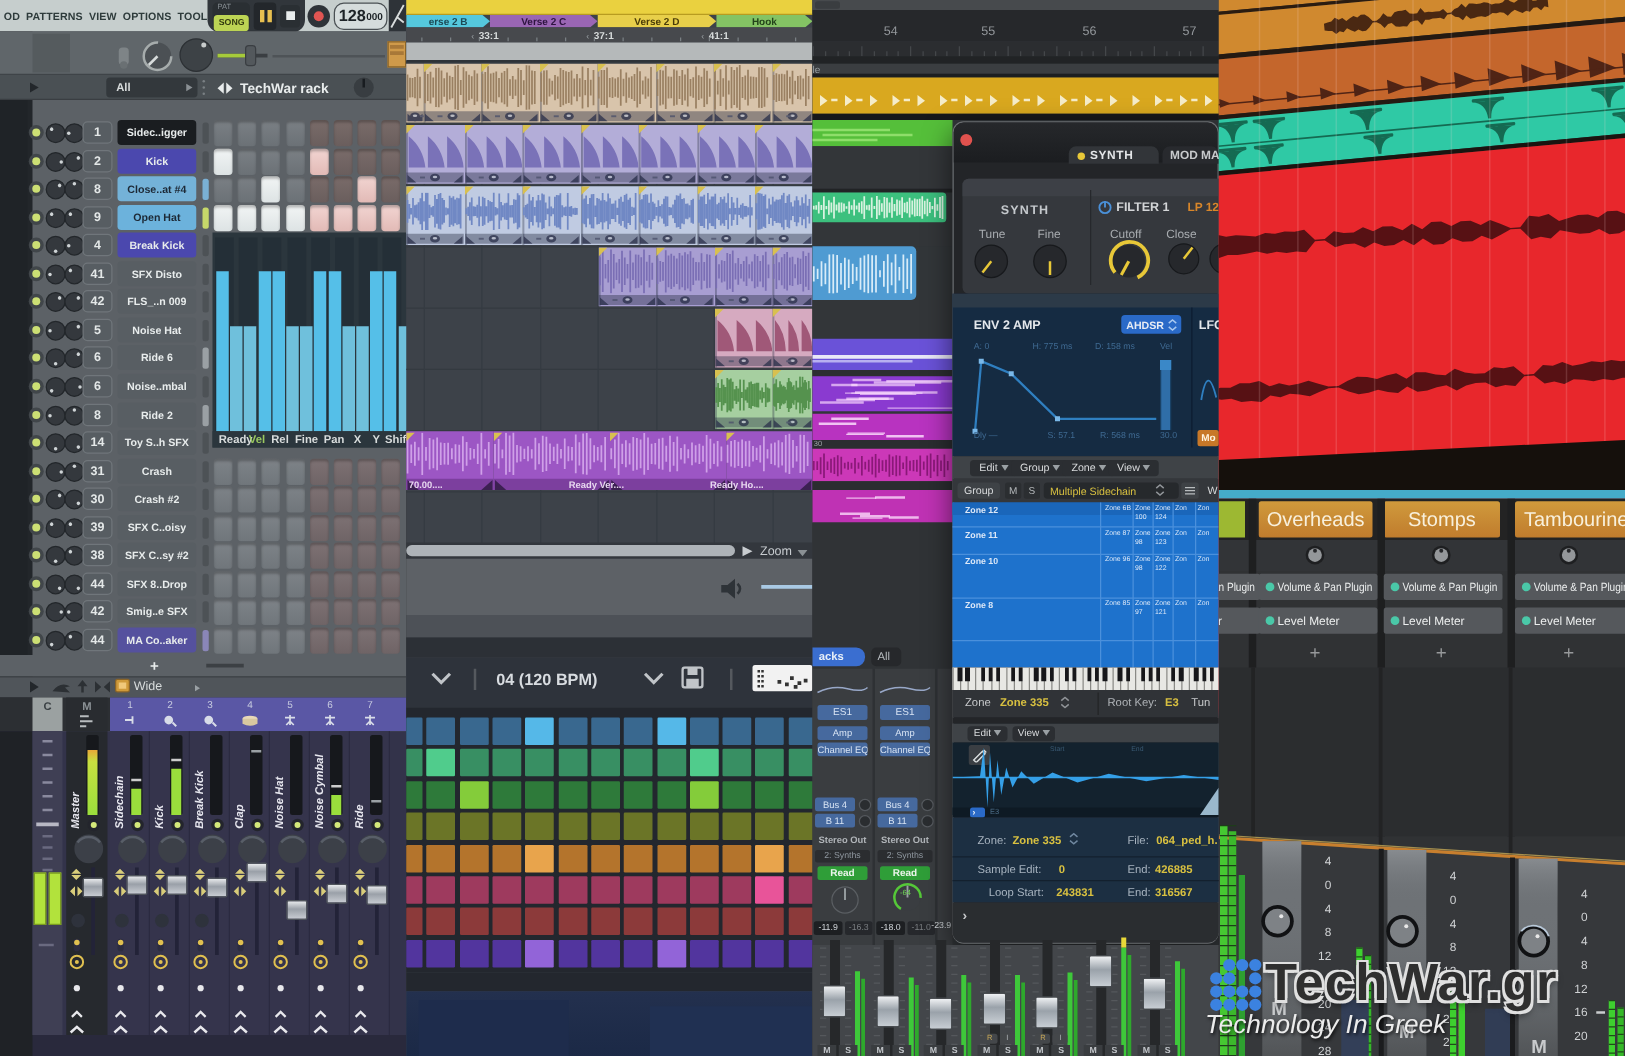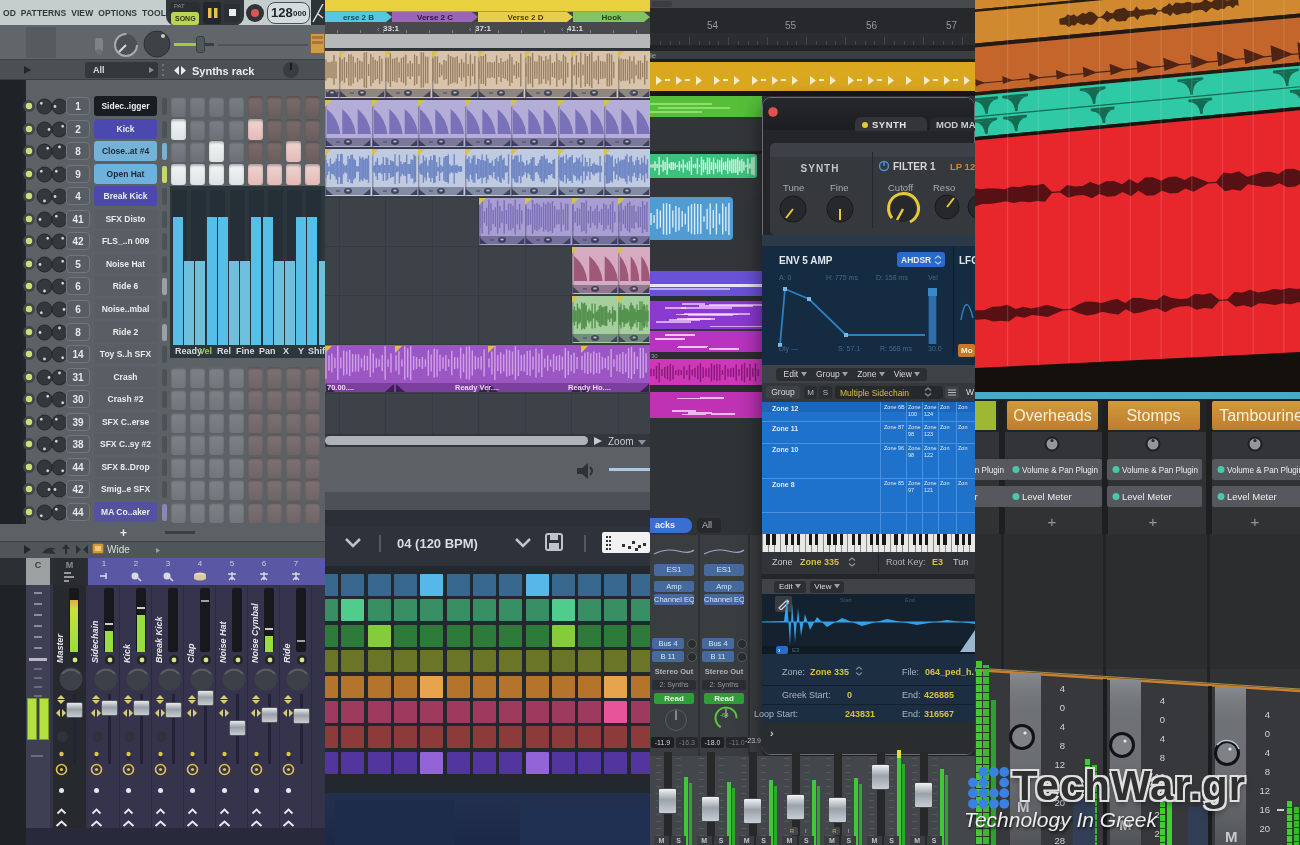--- a/index.html
+++ b/index.html
@@ -64,21 +64,21 @@
     </svg>
 <svg style="position:absolute;left:161px;top:63px;" width="4" height="14" viewBox="0 0 4 14">
       <circle cx="2" cy="2" r="1" fill="#7a8084"></circle>
       <circle cx="2" cy="7" r="1" fill="#7a8084"></circle>
       <circle cx="2" cy="12" r="1" fill="#7a8084"></circle>
     </svg>
 <svg style="position:absolute;left:172px;top:64px;" width="16" height="13" viewBox="0 0 16 13">
       <path d="M7 2 L2 6.5 L7 11 Z" fill="#e8ecec"></path>
       <path d="M9 2 L14 6.5 L9 11 Z" fill="#e8ecec"></path>
     </svg>
-<div style="position:absolute;left:192px;top:66px;font-size:11px;color:#e8ecec;white-space:nowrap;line-height:1;font-weight:bold">Synths rack</div>
+<div style="position:absolute;left:192px;top:66px;font-size:11px;color:#e8ecec;white-space:nowrap;line-height:1;font-weight:bold">TechWar rack</div>
 <svg style="position:absolute;left:280px;top:61px;" width="22" height="18" viewBox="0 0 22 18">
       <circle cx="11" cy="9" r="8" fill="#383d41"></circle>
       <path d="M11 9 L11 2" stroke="#181c20" stroke-width="2"></path>
     </svg>
 <svg style="position:absolute;left:22px;top:99.0px;" width="14" height="14" viewBox="0 0 14 14">
       <circle cx="7" cy="7" r="6" fill="#41464a"></circle>
       <circle cx="7" cy="7" r="3.2" fill="#ccdf74"></circle>
     </svg>
 <svg style="position:absolute;left:36px;top:98.0px;" width="17" height="17" viewBox="0 0 17 17">
       <circle cx="8.5" cy="8.5" r="7.5" fill="#34383d"></circle>
@@ -370,21 +370,21 @@
       <circle cx="8.5" cy="8.5" r="7.5" fill="#34383d"></circle>
       <circle cx="8.5" cy="8.5" r="7.5" fill="none" stroke="#23272b" stroke-width="1"></circle>
       <circle cx="8.5" cy="4" r="1.4" fill="#cfd4d6" transform="rotate(-45 8.5 8.5)"></circle>
     </svg>
 <svg style="position:absolute;left:51px;top:413.7px;" width="17" height="17" viewBox="0 0 17 17">
       <circle cx="8.5" cy="8.5" r="7.5" fill="#34383d"></circle>
       <circle cx="8.5" cy="8.5" r="7.5" fill="none" stroke="#23272b" stroke-width="1"></circle>
       <circle cx="8.5" cy="4" r="1.4" fill="#cfd4d6" transform="rotate(-45 8.5 8.5)"></circle>
     </svg>
 <div style="position:absolute;left:66px;top:412.7px;width:24px;height:18px;font-size:0;background:#575d62;border-radius:4px;border:1px solid #70767b;text-align:center;"><span style="font-size:10px;color:#e4e8e8;font-weight:bold;line-height:18px">39</span></div>
-<div style="position:absolute;left:94px;top:411.7px;width:63px;height:20px;font-size:0;background:#585e63;border-radius:3px;text-align:center;"><span style="font-size:8.5px;color:#e8ecec;font-weight:bold;line-height:20px">SFX C..erse</span></div>
+<div style="position:absolute;left:94px;top:411.7px;width:63px;height:20px;font-size:0;background:#585e63;border-radius:3px;text-align:center;"><span style="font-size:8.5px;color:#e8ecec;font-weight:bold;line-height:20px">SFX C..oisy</span></div>
 <div style="position:absolute;left:162px;top:413.7px;width:5px;height:17px;background:#4d5256;border-radius:2px"></div>
 <div style="position:absolute;left:171.0px;top:411.7px;width:15px;height:21px;background:linear-gradient(#7e8388,#70767b);border-radius:3px;box-shadow:inset 0 2px 2px rgba(0,0,0,0.25)"></div>
 <div style="position:absolute;left:190.2px;top:411.7px;width:15px;height:21px;background:linear-gradient(#7e8388,#70767b);border-radius:3px;box-shadow:inset 0 2px 2px rgba(0,0,0,0.25)"></div>
 <div style="position:absolute;left:209.4px;top:411.7px;width:15px;height:21px;background:linear-gradient(#7e8388,#70767b);border-radius:3px;box-shadow:inset 0 2px 2px rgba(0,0,0,0.25)"></div>
 <div style="position:absolute;left:228.6px;top:411.7px;width:15px;height:21px;background:linear-gradient(#7e8388,#70767b);border-radius:3px;box-shadow:inset 0 2px 2px rgba(0,0,0,0.25)"></div>
 <div style="position:absolute;left:247.8px;top:411.7px;width:15px;height:21px;background:linear-gradient(#7e7274,#6f6466);border-radius:3px;box-shadow:inset 0 2px 2px rgba(0,0,0,0.25)"></div>
 <div style="position:absolute;left:267.0px;top:411.7px;width:15px;height:21px;background:linear-gradient(#7e7274,#6f6466);border-radius:3px;box-shadow:inset 0 2px 2px rgba(0,0,0,0.25)"></div>
 <div style="position:absolute;left:286.2px;top:411.7px;width:15px;height:21px;background:linear-gradient(#7e7274,#6f6466);border-radius:3px;box-shadow:inset 0 2px 2px rgba(0,0,0,0.25)"></div>
 <div style="position:absolute;left:305.4px;top:411.7px;width:15px;height:21px;background:linear-gradient(#7e7274,#6f6466);border-radius:3px;box-shadow:inset 0 2px 2px rgba(0,0,0,0.25)"></div>
 <svg style="position:absolute;left:22px;top:437.2px;" width="14" height="14" viewBox="0 0 14 14">
@@ -1914,36 +1914,36 @@
       <path d="M15 15 L15 26" stroke="#e8c838" stroke-width="2"></path>
     </svg>
 <div style="position:absolute;left:872px;top:152px;width:1px;height:76px;background:#26282c"></div>
 <svg style="position:absolute;left:878px;top:160px;" width="12" height="12" viewBox="0 0 12 12">
       <circle cx="6" cy="6" r="4.5" fill="none" stroke="#4a90d8" stroke-width="1.5"></circle>
       <path d="M6 1 V6" stroke="#4a90d8" stroke-width="1.5"></path>
     </svg>
 <div style="position:absolute;left:893px;top:162px;font-size:10px;color:#d4d6d8;white-space:nowrap;line-height:1;font-weight:bold">FILTER 1</div>
 <div style="position:absolute;left:950px;top:162px;font-size:9.5px;color:#d8862a;white-space:nowrap;line-height:1;font-weight:bold">LP 12dB</div>
 <div style="position:absolute;left:888px;top:183px;font-size:9.5px;color:#a8acb0;white-space:nowrap;line-height:1;">Cutoff</div>
-<div style="position:absolute;left:933px;top:183px;font-size:9.5px;color:#a8acb0;white-space:nowrap;line-height:1;">Reso</div>
+<div style="position:absolute;left:933px;top:183px;font-size:9.5px;color:#a8acb0;white-space:nowrap;line-height:1;">Close</div>
 <svg style="position:absolute;left:884px;top:190px;" width="38" height="38" viewBox="0 0 38 38">
       <circle cx="19" cy="19" r="13" fill="#26282c"></circle>
       <path d="M8 28 A15 15 0 1 1 26 32" stroke="#e8c838" stroke-width="3" fill="none"></path>
       <path d="M19 19 L13 30" stroke="#e8c838" stroke-width="2.5"></path>
     </svg>
 <svg style="position:absolute;left:933px;top:193px;" width="32" height="32" viewBox="0 0 32 32">
       <circle cx="14" cy="14" r="12" fill="#26282c" stroke="#17191c"></circle>
       <path d="M14 14 L21 5" stroke="#e8c838" stroke-width="2"></path>
     </svg>
 <svg style="position:absolute;left:966px;top:193px;" width="9" height="32" viewBox="0 0 9 32">
       <circle cx="14" cy="14" r="12" fill="#26282c" stroke="#17191c"></circle>
     </svg>
 <div style="position:absolute;left:762px;top:235px;width:213px;height:130px;background:#152b42"></div>
 <div style="position:absolute;left:762px;top:235px;width:213px;height:11px;background:#2c3a48"></div>
-<div style="position:absolute;left:779px;top:256px;font-size:10px;color:#e4e8ec;white-space:nowrap;line-height:1;font-weight:bold">ENV 5 AMP</div>
+<div style="position:absolute;left:779px;top:256px;font-size:10px;color:#e4e8ec;white-space:nowrap;line-height:1;font-weight:bold">ENV 2 AMP</div>
 <div style="position:absolute;left:897px;top:252px;width:48px;height:15px;background:#2a6ac8;border-radius:3px"></div>
 <div style="position:absolute;left:901px;top:256px;font-size:8.5px;color:#e8ecf4;white-space:nowrap;line-height:1;font-weight:bold">AHDSR</div>
 <svg style="position:absolute;left:934px;top:255px;" width="8" height="10" viewBox="0 0 8 10">
       <path d="M1 3.5 L4 1 L7 3.5 M1 6.5 L4 9 L7 6.5" stroke="#a8c8f0" stroke-width="1.2" fill="none"></path>
     </svg>
 <div style="position:absolute;left:953px;top:246px;width:1px;height:112px;background:#0d1d30"></div>
 <div style="position:absolute;left:959px;top:256px;font-size:10px;color:#e4e8ec;white-space:nowrap;line-height:1;font-weight:bold">LFO</div>
 <div style="position:absolute;left:779px;top:274px;font-size:7px;color:#3f6a92;white-space:nowrap;line-height:1;">A: 0</div>
 <div style="position:absolute;left:826px;top:274px;font-size:7px;color:#3f6a92;white-space:nowrap;line-height:1;">H: 775 ms</div>
 <div style="position:absolute;left:876px;top:274px;font-size:7px;color:#3f6a92;white-space:nowrap;line-height:1;">D: 158 ms</div>
@@ -2138,25 +2138,25 @@
 <div style="position:absolute;left:762px;top:654px;width:213px;height:68px;background:#1c2f42"></div>
 <div style="position:absolute;left:762px;top:685px;width:213px;height:1px;background:#13202e"></div>
 <div style="position:absolute;left:762px;top:704px;width:213px;height:1px;background:#13202e"></div>
 <div style="position:absolute;left:782px;top:668px;font-size:9px;color:#a8b4c0;white-space:nowrap;line-height:1;">Zone:</div>
 <div style="position:absolute;left:810px;top:668px;font-size:9px;color:#d8c040;white-space:nowrap;line-height:1;font-weight:bold">Zone 335</div>
 <svg style="position:absolute;left:855px;top:666px;" width="8" height="10" viewBox="0 0 8 10">
       <path d="M1 3.5 L4 1 L7 3.5 M1 6.5 L4 9 L7 6.5" stroke="#7088a0" stroke-width="1.2" fill="none"></path>
     </svg>
 <div style="position:absolute;left:902px;top:668px;font-size:9px;color:#a8b4c0;white-space:nowrap;line-height:1;">File:</div>
 <div style="position:absolute;left:925px;top:668px;font-size:9px;color:#d8c040;white-space:nowrap;line-height:1;font-weight:bold">064_ped_h.</div>
-<div style="position:absolute;left:782px;top:691px;font-size:9px;color:#a8b4c0;white-space:nowrap;line-height:1;">Greek Start:</div>
+<div style="position:absolute;left:782px;top:691px;font-size:9px;color:#a8b4c0;white-space:nowrap;line-height:1;">Sample Edit:</div>
 <div style="position:absolute;left:847px;top:691px;font-size:9px;color:#d8c040;white-space:nowrap;line-height:1;font-weight:bold">0</div>
 <div style="position:absolute;left:902px;top:691px;font-size:9px;color:#a8b4c0;white-space:nowrap;line-height:1;">End:</div>
 <div style="position:absolute;left:924px;top:691px;font-size:9px;color:#d8c040;white-space:nowrap;line-height:1;font-weight:bold">426885</div>
-<div style="position:absolute;left:754px;top:710px;font-size:9px;color:#a8b4c0;white-space:nowrap;line-height:1;">Loop Start:</div>
+<div style="position:absolute;left:791px;top:710px;font-size:9px;color:#a8b4c0;white-space:nowrap;line-height:1;">Loop Start:</div>
 <div style="position:absolute;left:845px;top:710px;font-size:9px;color:#d8c040;white-space:nowrap;line-height:1;font-weight:bold">243831</div>
 <div style="position:absolute;left:902px;top:710px;font-size:9px;color:#a8b4c0;white-space:nowrap;line-height:1;">End:</div>
 <div style="position:absolute;left:924px;top:710px;font-size:9px;color:#d8c040;white-space:nowrap;line-height:1;font-weight:bold">316567</div>
 <div style="position:absolute;left:762px;top:722px;width:213px;height:32px;background:#2a2d30;border-radius:0 0 8px 8px"></div>
 <div style="position:absolute;left:770px;top:728px;font-size:11px;color:#c8cacc;white-space:nowrap;line-height:1;font-weight:bold">›</div>
 <div style="position:absolute;left:650px;top:756px;width:325px;height:89px;background:#43464a"></div>
 <div style="position:absolute;left:656.0px;top:758px;width:5px;height:1px;background:#55585c"></div>
 <div style="position:absolute;left:676.0px;top:758px;width:5px;height:1px;background:#55585c"></div>
 <div style="position:absolute;left:656.0px;top:765px;width:5px;height:1px;background:#55585c"></div>
 <div style="position:absolute;left:676.0px;top:765px;width:5px;height:1px;background:#55585c"></div>

